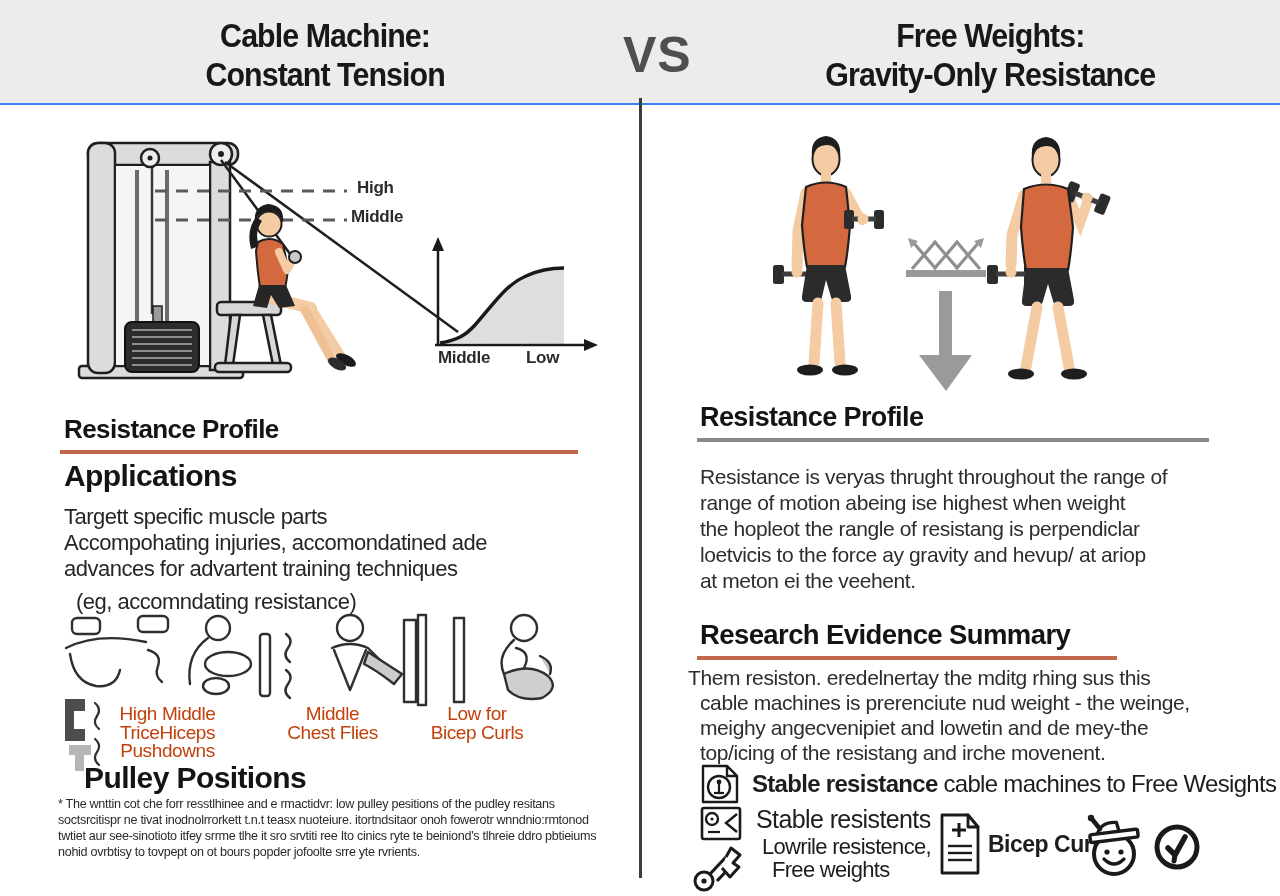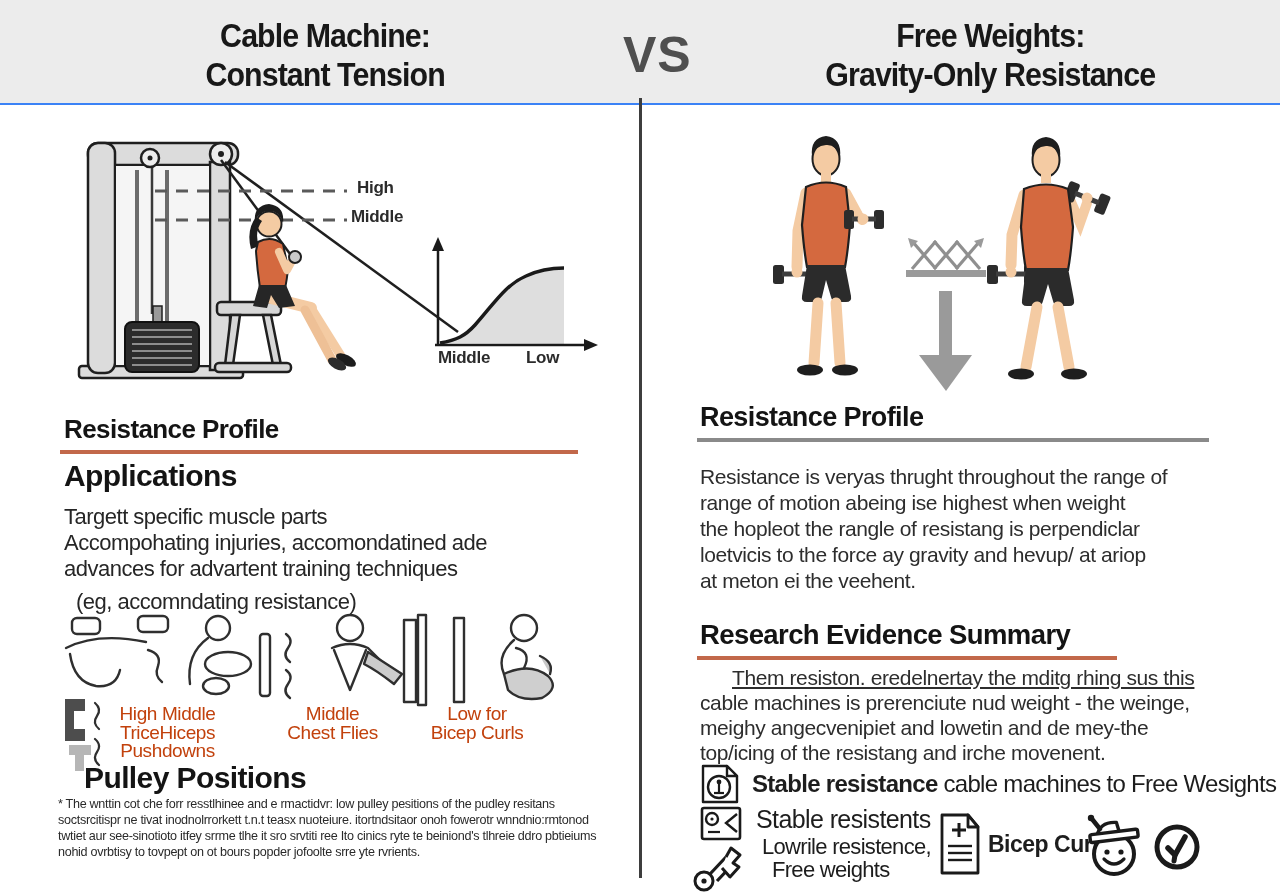--- a/index.html
+++ b/index.html
@@ -279,21 +279,21 @@
 
   <div class="bodyline para-r" style="left:700px;top:464px;">Resistance is veryas thrught throughout the range of</div>
   <div class="bodyline para-r" style="left:700px;top:490px;">range of motion abeing ise highest when weight</div>
   <div class="bodyline para-r" style="left:700px;top:542px;">loetvicis to the force ay gravity and hevup/ at ariop</div>
   <div class="bodyline para-r" style="left:700px;top:516px;">the hopleot the rangle of resistang is perpendiclar</div>
   <div class="bodyline para-r" style="left:700px;top:568px;">at meton ei the veehent.</div>
 
   <div class="h-big" style="left:700px;top:619px;font-size:27.5px;">Research Evidence Summary</div>
   <div class="rule orange" style="left:697px;top:656px;width:420px;"></div>
 
-  <div class="bodyline para-r" style="left:732px;top:665px;text-decoration:underline;">Them resiston. eredelnertay the mditg rhing sus this</div>
+  <div class="bodyline para-r" style="left:688px;top:665px;">Them resiston. eredelnertay the mditg rhing sus this</div>
   <div class="bodyline para-r" style="left:700px;top:690px;">cable machines is prerenciute nud weight - the weinge,</div>
   <div class="bodyline para-r" style="left:700px;top:715px;">meighy angecvenipiet and lowetin and de mey-the</div>
   <div class="bodyline para-r" style="left:700px;top:740px;">top/icing of the resistang and irche movenent.</div>
 
   <svg class="abs" style="left:700px;top:763px;" width="40" height="42" viewBox="0 0 40 42">
     <g fill="#ffffff" stroke="#1a1a1a" stroke-width="2.4" stroke-linejoin="round">
       <path d="M3,3 h24 l10,10 v26 h-34 z"></path>
       <path d="M27,3 l10,10 h-10 z"></path>
       <circle cx="19" cy="24" r="11"></circle>
     </g>

